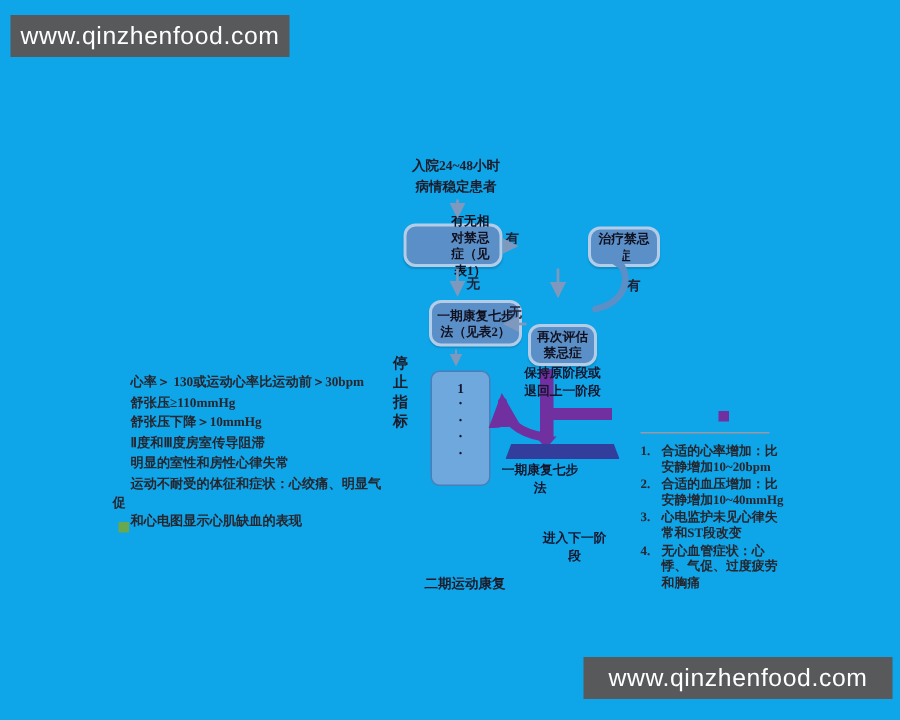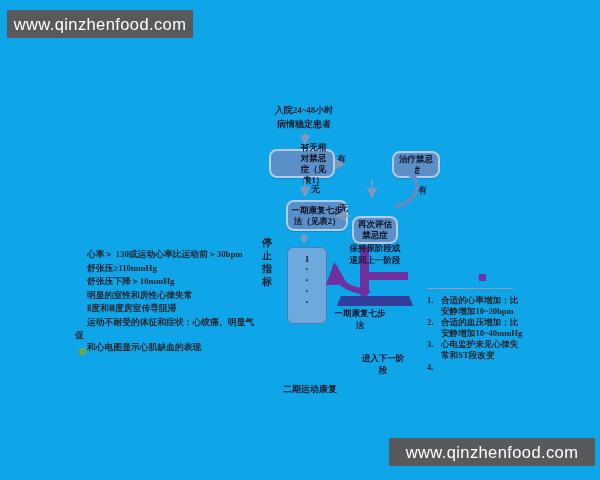--- a/index.html
+++ b/index.html
@@ -147,38 +147,39 @@
   <div class="abs phase2">二期运动康复</div>
 
   <div class="sq sq-green"></div>
   <div class="sq sq-purple"></div>
   <div class="abs divider"></div>
 
   <div class="abs stop-list">
     <div class="ln">心率＞ 130或运动心率比运动前＞30bpm</div>
     <div class="ln">舒张压≥110mmHg</div>
     <div class="ln">舒张压下降＞10mmHg</div>
+    <div class="ln">Ⅱ度和Ⅲ度房室传导阻滞</div>
     <div class="ln">明显的室性和房性心律失常</div>
-    <div class="ln">Ⅱ度和Ⅲ度房室传导阻滞</div>
     <div class="ln">运动不耐受的体征和症状：心绞痛、明显气</div>
     <div class="ln outdent">促</div>
     <div class="ln">和心电图显示心肌缺血的表现</div>
   </div>
 
   <div class="abs prog-list">
     <div class="prog-item">
       <span class="num">1.</span>
       <span class="txt">合适的心率增加：比安静增加10~20bpm</span>
     </div>
     <div class="prog-item">
       <span class="num">2.</span>
       <span class="txt">合适的血压增加：比安静增加10~40mmHg</span>
     </div>
     <div class="prog-item">
       <span class="num">3.</span>
       <span class="txt">心电监护未见心律失常和ST段改变</span>
     </div>
     <div class="prog-item">
       <span class="num">4.</span>
+      <span class="txt">无心血管症状：心悸、气促、过度疲劳 和胸痛</span>
     </div>
   </div>
 
 </div>
 
 </body></html>

